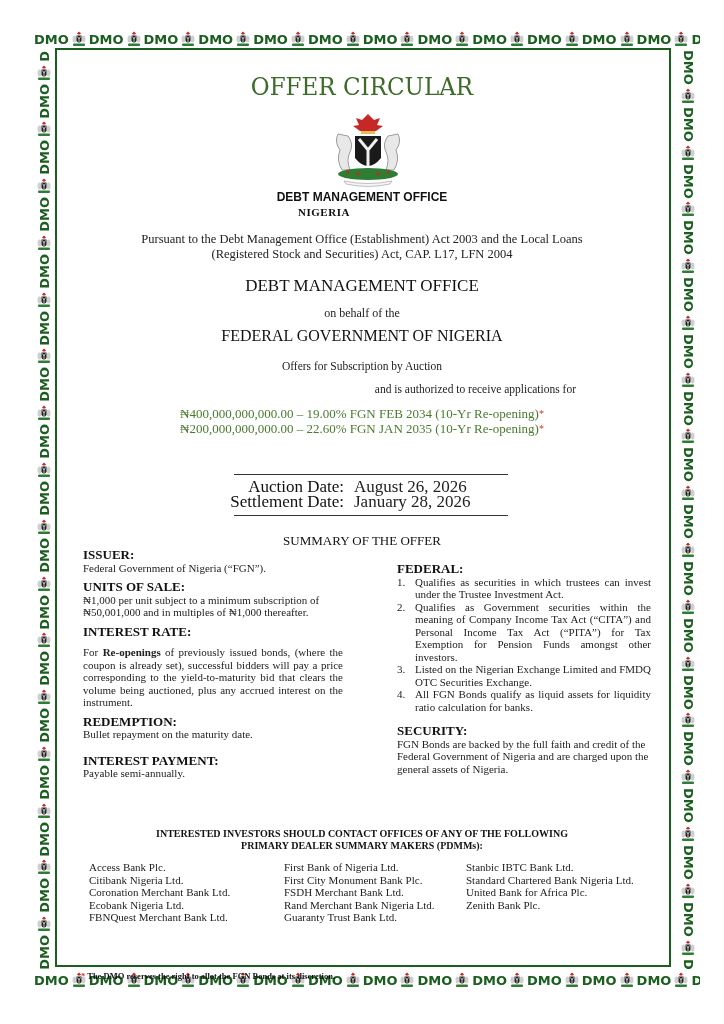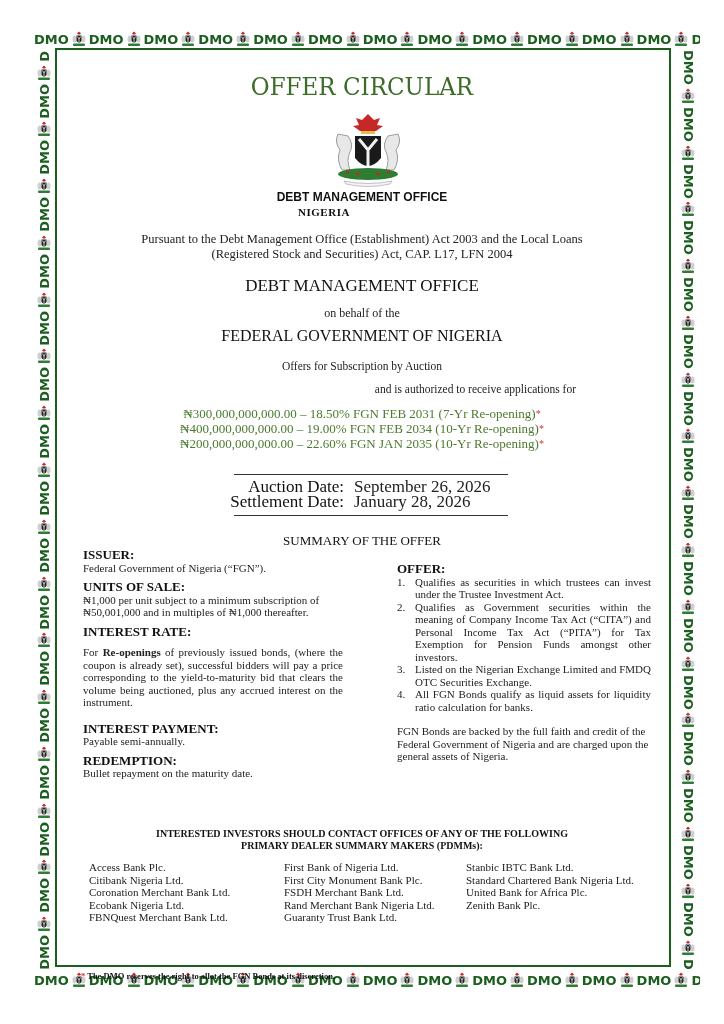--- a/index.html
+++ b/index.html
@@ -509,30 +509,29 @@
   <div>(Registered Stock and Securities) Act, CAP. L17, LFN 2004</div>
 </div>
 
 <div class="h-dmo">DEBT MANAGEMENT OFFICE</div>
 <div class="behalf">on behalf of the</div>
 <div class="h-fgn">FEDERAL GOVERNMENT OF NIGERIA</div>
 <div class="offers">Offers for Subscription by Auction</div>
 <div class="authorized">and is authorized to receive applications for</div>
 
 <div class="bonds">
-  <div><span>₦300,000,000,000.00 – 18.50% FGN FEB 2031 (7-Yr Re-opening)</span><span class="star">*</span></div>
   <div><span>₦400,000,000,000.00 – 19.00% FGN FEB 2034 (10-Yr Re-opening)</span><span class="star">*</span></div>
   <div><span>₦200,000,000,000.00 – 22.60% FGN JAN 2035 (10-Yr Re-opening)</span><span class="star">*</span></div>
 </div>
 
 <div class="rule" style="top:474px"></div>
 <div class="dates">
   <div class="row">
       <span class="lbl">Auction Date:</span>
-      <span class="val">September 26, 2026</span>
+      <span class="val">August 26, 2026</span>
     </div>
   <div class="row">
       <span class="lbl">Settlement Date:</span>
       <span class="val">January 28, 2026</span>
     </div>
 </div>
 <div class="rule" style="top:515px"></div>
 
 <div class="summary-title">SUMMARY OF THE OFFER</div>
 
@@ -542,53 +541,54 @@
     <div>Federal Government of Nigeria (“FGN”).</div>
   </div>
   <div class="sec">
     <div class="sec-h">UNITS OF SALE:</div>
     <div style="width:245px">₦1,000 per unit subject to a minimum subscription of ₦50,001,000 and in multiples of ₦1,000 thereafter.</div>
   </div>
   <div class="sec">
     <div class="sec-h">INTEREST RATE:</div>
     <div class="just" style="margin-top:8px"><span>For </span><b>Re-openings</b><span> of previously issued bonds, (where the coupon is already set), successful bidders will pay a price corresponding to the yield-to-maturity bid that clears the volume being auctioned, plus any accrued interest on the instrument.</span></div>
   </div>
+  <div class="sec">
+    <div class="sec-h">REDEMPTION:</div>
+    <div>Bullet repayment on the maturity date.</div>
+  </div>
   <div class="sec" style="margin-top:14px">
     <div class="sec-h">INTEREST PAYMENT:</div>
     <div>Payable semi-annually.</div>
   </div>
-  <div class="sec">
-    <div class="sec-h">REDEMPTION:</div>
-    <div>Bullet repayment on the maturity date.</div>
-  </div>
 </div>
 
 <div class="col-right">
   <div class="sec">
-    <div class="sec-h">OFFER:</div>
+    <div class="sec-h">FEDERAL:</div>
     <ol class="status">
       <li>
           <span class="num">1.</span>
           <span>Qualifies as securities in which trustees can invest under the Trustee Investment Act.</span>
         </li>
       <li>
           <span class="num">2.</span>
           <span>Qualifies as Government securities within the meaning of Company Income Tax Act (“CITA”) and Personal Income Tax Act (“PITA”) for Tax Exemption for Pension Funds amongst other investors.</span>
         </li>
       <li>
           <span class="num">3.</span>
           <span>Listed on the Nigerian Exchange Limited and FMDQ OTC Securities Exchange.</span>
         </li>
       <li>
           <span class="num">4.</span>
           <span>All FGN Bonds qualify as liquid assets for liquidity ratio calculation for banks.</span>
         </li>
     </ol>
   </div>
   <div class="sec" style="margin-top:12px">
+    <div class="sec-h">SECURITY:</div>
     <div>FGN Bonds are backed by the full faith and credit of the Federal Government of Nigeria and are charged upon the general assets of Nigeria.</div>
   </div>
 </div>
 
 <div class="pd-title">
   <div>INTERESTED INVESTORS SHOULD CONTACT OFFICES OF ANY OF THE FOLLOWING</div>
   <div>PRIMARY DEALER SUMMARY MAKERS (PDMMs):</div>
 </div>
 
 <div class="pd-col" style="left:89px">

